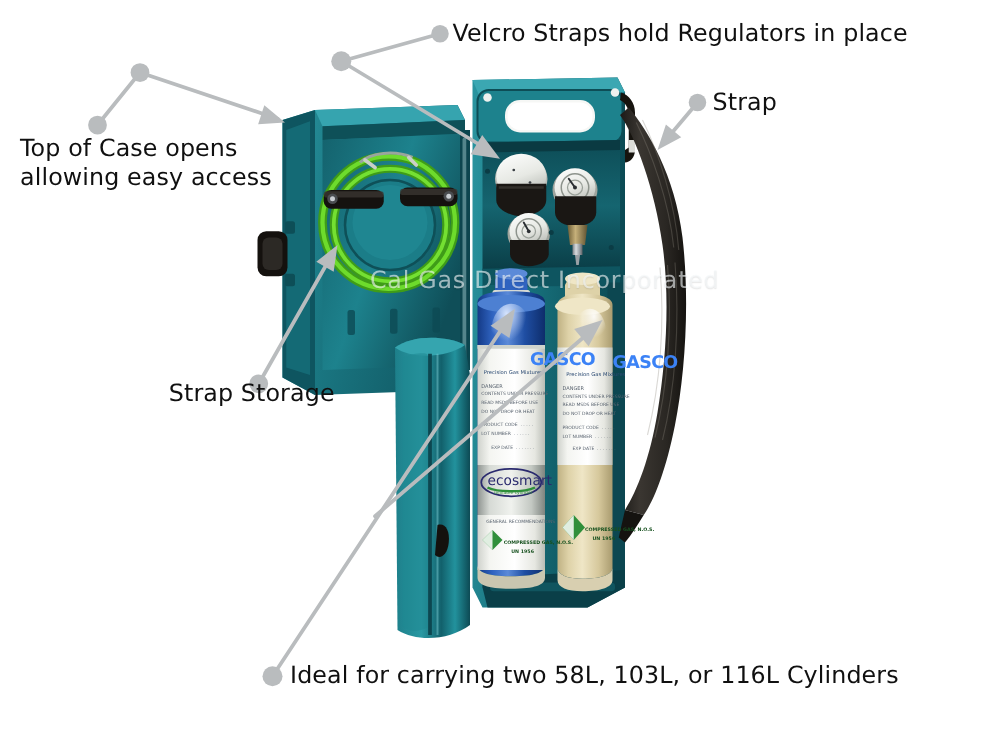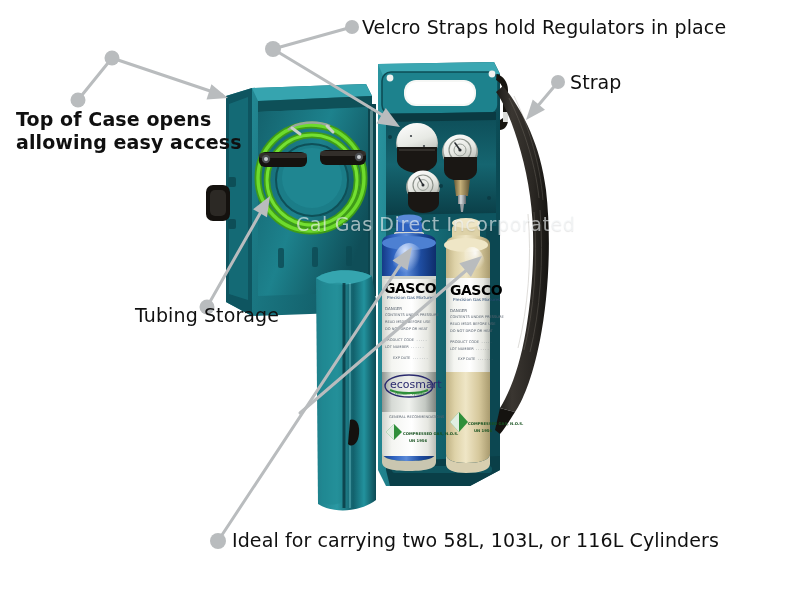--- a/index.html
+++ b/index.html
@@ -44,23 +44,24 @@
     text-shadow: 0 1px 1px rgba(0,0,0,.10);
     pointer-events: none;
   }
 
   
   .cyl-brand {
     position: absolute;
     z-index: 30;
     font-family: "DejaVu Sans", "Liberation Sans", sans-serif;
     font-weight: bold;
-    color: #000000;
+    color: #3b82f6;
     letter-spacing: -0.5px;
     white-space: pre;
+    margin-left: 40px;
   }
   .cyl-sub {
     position: absolute; z-index: 30;
     font-family: "DejaVu Sans", "Liberation Sans", sans-serif;
     color: #2b4a72; white-space: pre;
   }
   .cyl-eco {
     position: absolute; z-index: 30;
     font-family: "DejaVu Sans", "Liberation Sans", sans-serif;
     color: #2a2a6e; white-space: pre;
@@ -420,24 +421,24 @@
     <g fill="#b9bcbe">
       <polygon points="0,0 -20,-8 -20,8" transform="translate(228,98) rotate(18)"></polygon>
       <polygon points="0,0 -22,-9 -22,9" transform="translate(400,127) rotate(31)"></polygon>
       <polygon points="0,0 -20,-8 -20,8" transform="translate(526,120) rotate(130)"></polygon>
       <polygon points="0,0 -20,-8 -20,8" transform="translate(270,196) rotate(-60)"></polygon>
       <polygon points="0,0 -22,-9 -22,9" transform="translate(412,247) rotate(-57)"></polygon>
       <polygon points="0,0 -22,-9 -22,9" transform="translate(482,256) rotate(-40)"></polygon>
     </g>
   </svg>
 
-  <div class="callout-label" style="left:16px; top:108px;font-weight:bold;">Top of Case opens
+  <div class="callout-label" style="left:16px; top:108px;">Top of Case opens
 allowing easy access</div>
 
   <div class="callout-label" style="left:362px; top:16px;">Velcro Straps hold Regulators in place</div>
 
   <div class="callout-label" style="left:570px; top:71px;text-align:right;">Strap</div>
 
-  <div class="callout-label" style="left:135px; top:304px;">Tubing Storage</div>
+  <div class="callout-label" style="left:135px; top:304px;">Strap Storage</div>
 
   <div class="callout-label" style="left:232px; top:529px;">Ideal for carrying two 58L, 103L, or 116L Cylinders</div>
 
 </div>
 
 </body></html>

